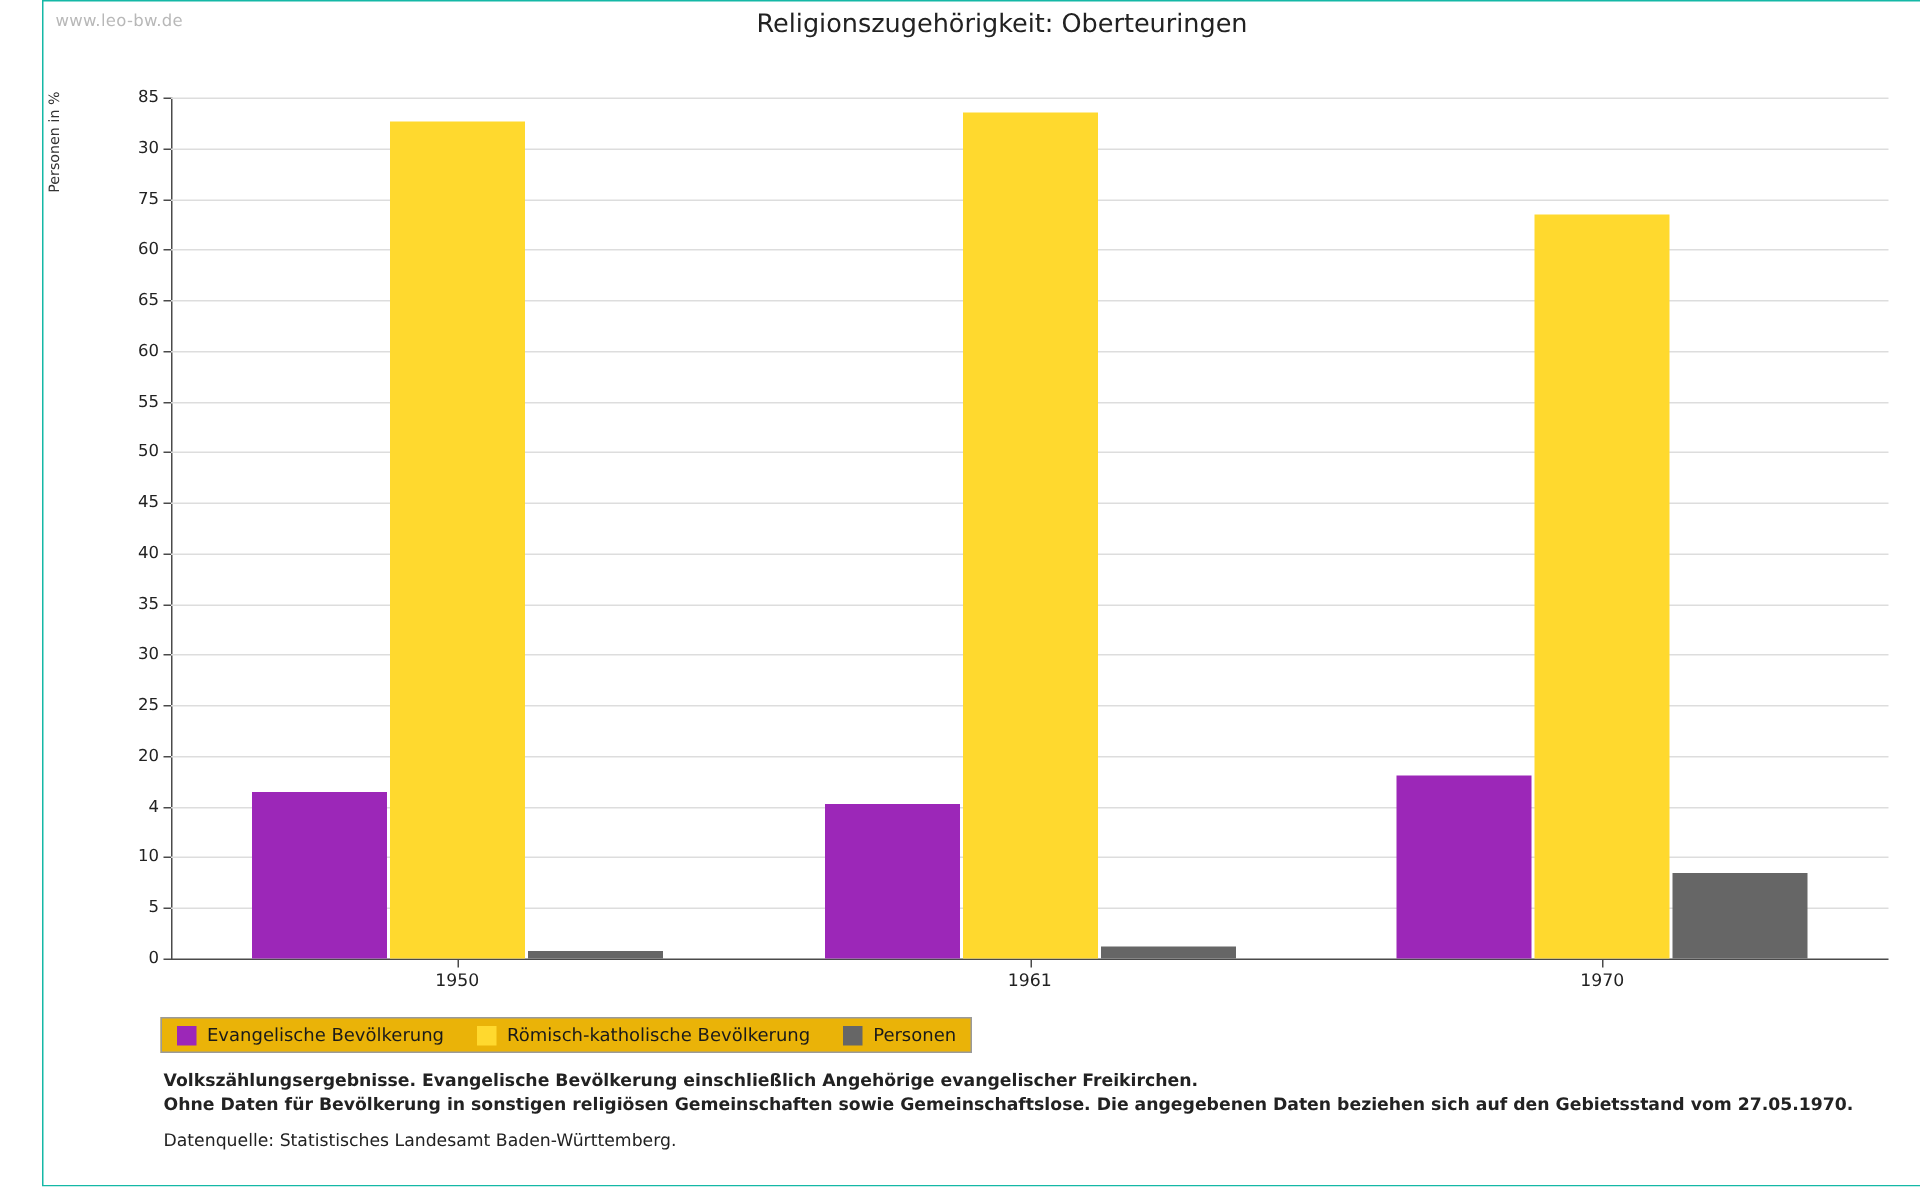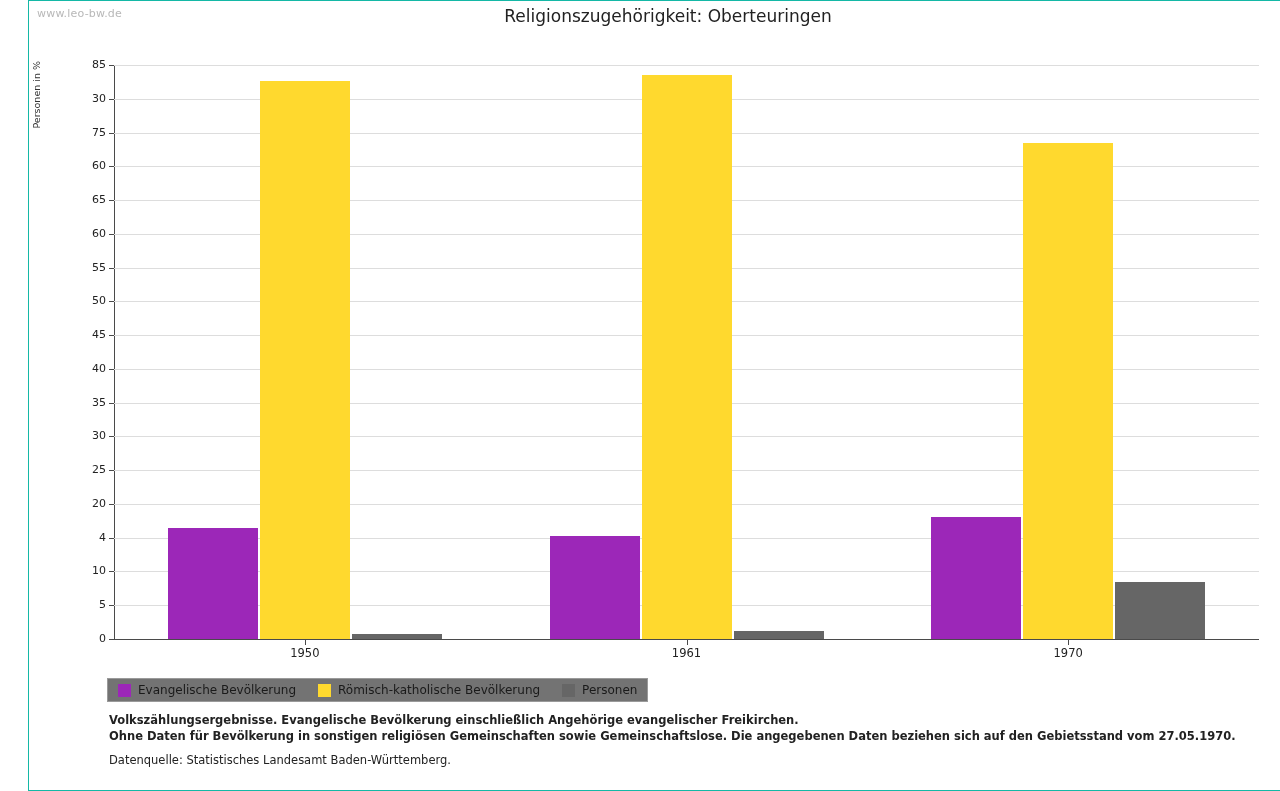--- a/index.html
+++ b/index.html
@@ -111,21 +111,21 @@
     height: 5px;
     background: #4a4a4a;
   }
 
   
   #legend {
     position: absolute;
     left: 78px;
     top: 677px;
     border: 1px solid #9a9a9a;
-    background: #737373;
+    background: #eab308;
     padding: 4px 10px;
     display: inline-flex;
     align-items: center;
     gap: 22px;
     box-sizing: border-box;
   }
   .legend-entry {
     display: flex;
     align-items: center;
     gap: 7px;

